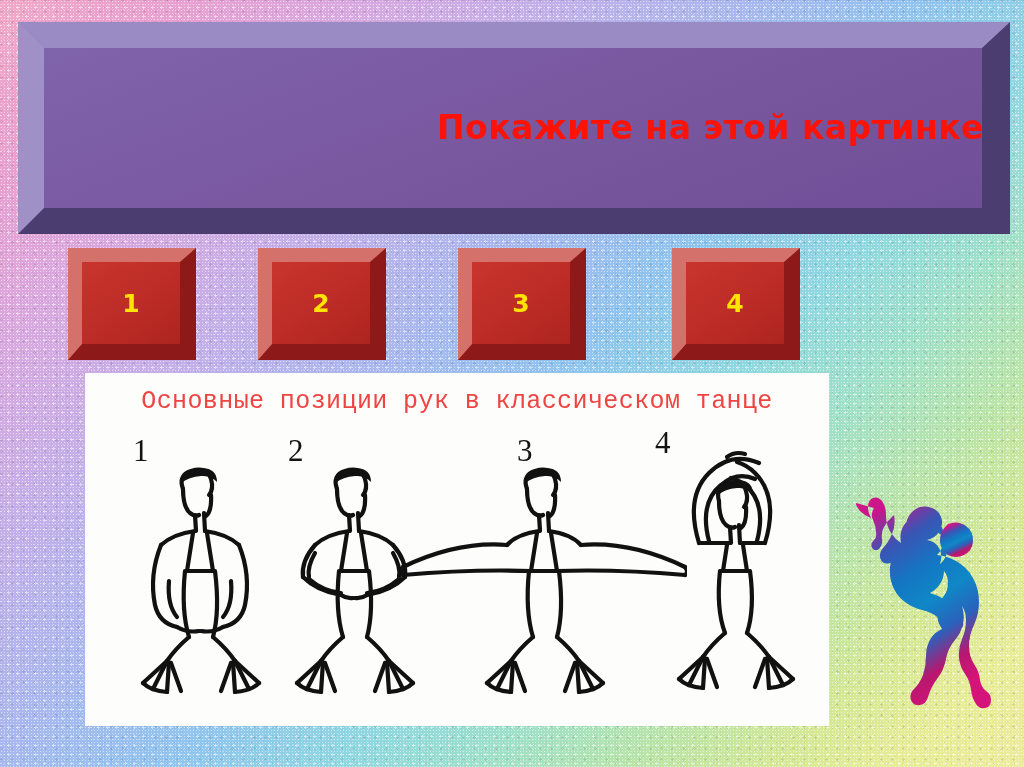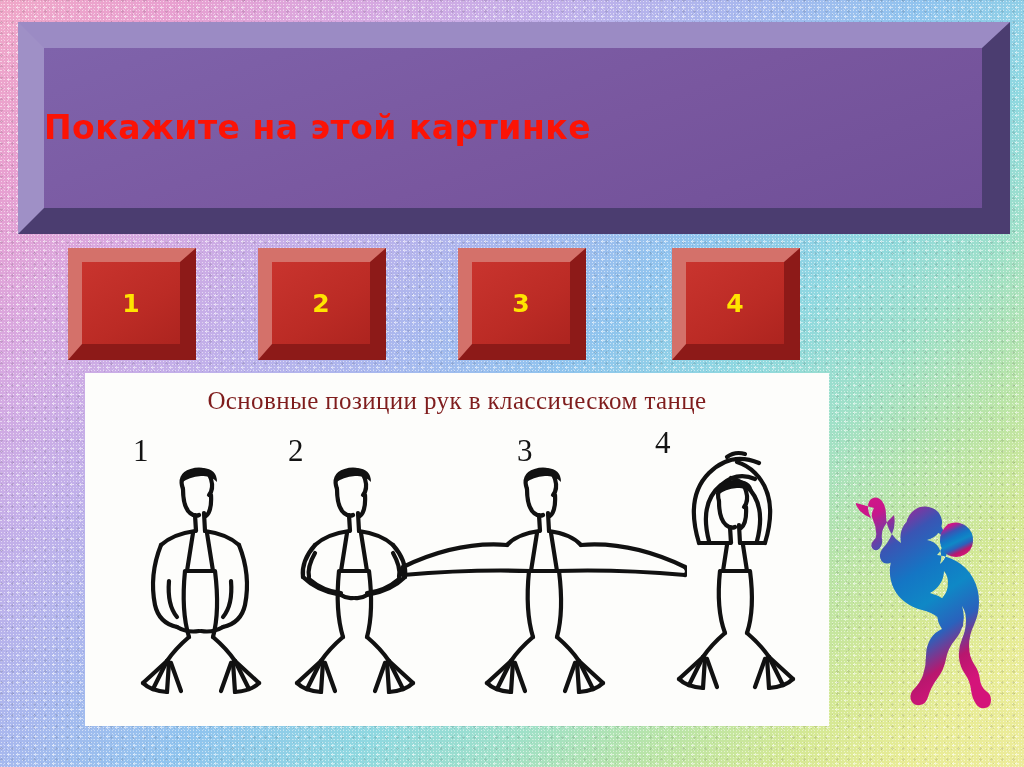--- a/index.html
+++ b/index.html
@@ -68,21 +68,21 @@
     border-color: #9b8bc4 #4b3d70 #4b3d70 #9f90c6;
     background: #7a5fa8;
     background: linear-gradient(160deg, #7f63ab 0%, #79579f 55%, #6f4f97 100%);
   }
   .title-inner {
     position: absolute;
     left: 44px; top: 48px;
     width: 940px; height: 160px;
     display: flex;
     flex-direction: column;
-    align-items: flex-start;
+    align-items: flex-end;
     justify-content: center;
     box-sizing: border-box;
   }
   .title-line {
     color: #fc1305;
     font-family: "DejaVu Sans", sans-serif;
     font-weight: bold;
     font-size: 33px;
     line-height: 44px;
     letter-spacing: 0.5px;
@@ -127,23 +127,23 @@
   .figure-panel {
     position: absolute;
     left: 85px; top: 373px;
     width: 744px; height: 353px;
     background: #fdfdfb;
   }
   .fig-caption {
     position: absolute;
     left: 0; right: 0; top: 14px;
     text-align: center;
-    font-family: Liberation Serif, serif;
+    font-family: Liberation Mono, monospace;
     font-size: 25px;
-    color: #7f1d1d;
+    color: #ef4444;
     letter-spacing: 0.4px;
   }
   .fig-stage {
     position: absolute;
     left: 0; top: 56px;
     width: 744px; height: 297px;
   }
   .fig-num {
     position: absolute;
     font-family: "Liberation Serif", serif;

